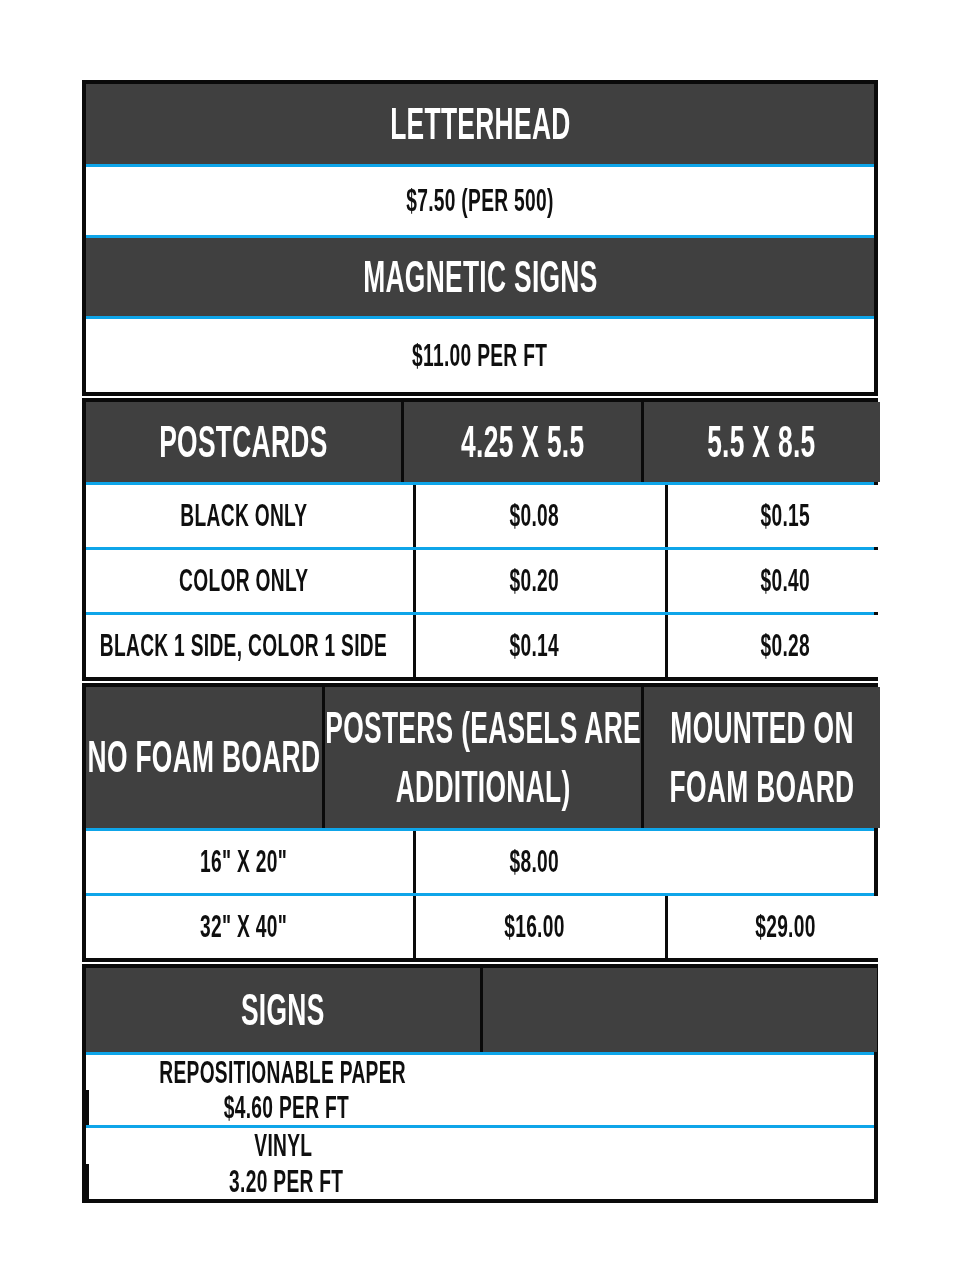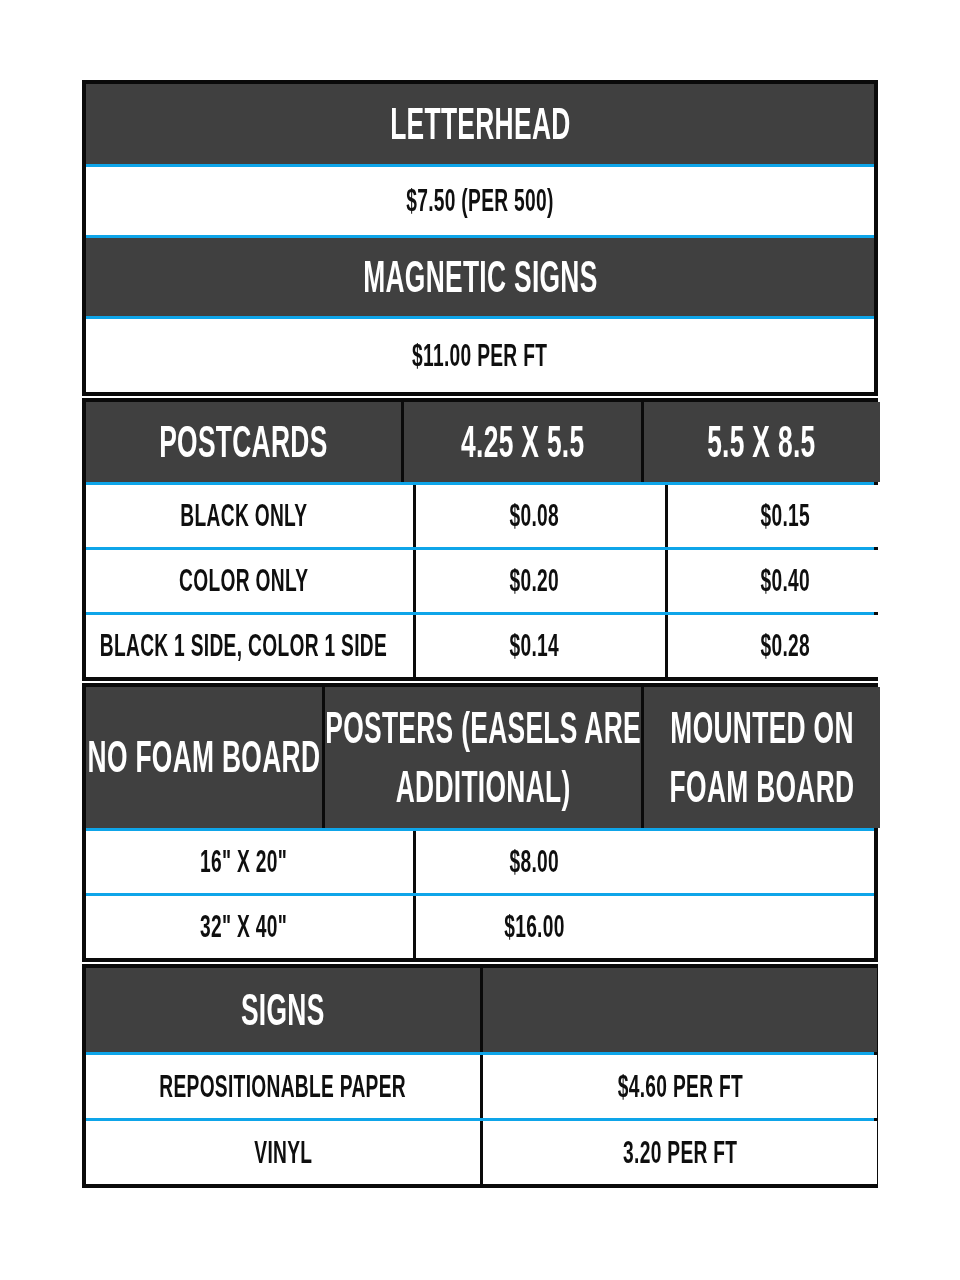--- a/index.html
+++ b/index.html
@@ -50,21 +50,21 @@
 
   
   .rh-hd1   { min-height: 80px; }
   .rh-pr1   { min-height: 68px; }
   .rh-hd2   { min-height: 78px; }
   .rh-pr2   { min-height: 73px; }
   .rh-hd3   { min-height: 80px; }
   .rh-sm    { min-height: 62px; gap: 12px; }
   .rh-tall  { min-height: 141px; }
   .rh-signs { min-height: 84px; }
-  .rh-sm2   { min-height: 63px; }
+  .rh-sm2   { min-height: 63px; flex-direction: column; }
 </style>
 </head>
 <body>
 
 <div class="sheet">
 
   <div class="ptable">
     <div class="row rh-hd1">
       <div class="cell hdr">
         <span class="cond">LETTERHEAD</span>
@@ -160,20 +160,23 @@
         <span class="cond">$8.00</span>
       </div>
     </div>
     <div class="row rh-sm">
       <div class="cell bdy c40">
         <span class="cond">32" X 40"</span>
       </div>
       <div class="cell bdy c30">
         <span class="cond">$16.00</span>
       </div>
+      <div class="cell bdy c30">
+        <span class="cond">$29.00</span>
+      </div>
     </div>
   </div>
 
   <div class="ptable">
     <div class="row rh-signs">
       <div class="cell hdr c50">
         <span class="cond">SIGNS</span>
       </div>
       <div class="cell hdr c50">
         <span class="cond"></span>

